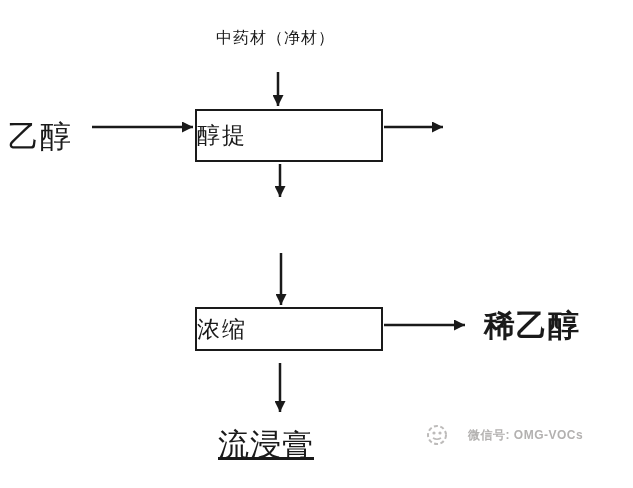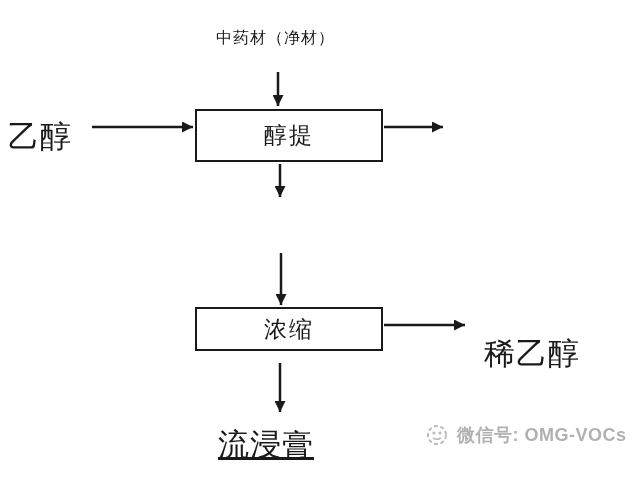--- a/index.html
+++ b/index.html
@@ -40,36 +40,36 @@
     letter-spacing: 1px;
   }
   .label.top { font-size: 16px; }
   .node-box {
     position: absolute;
     width: 188px; height: 53px;
     border: 2px solid var(--ink);
     background: var(--bg);
     display: flex;
     align-items: center;
-    justify-content: center;
+    justify-content: flex-start;
     font-size: 23px;
     letter-spacing: 2px;
   }
   .box1 { left: 195px; top: 109px; }
   .box2 { left: 194px; top: 199px; }
   .box3 { left: 195px; top: 307px; height: 44px; }
   .watermark {
     position: absolute;
     left: 424px; top: 423px;
     display: flex;
     align-items: center;
-    gap: 7px;
+    gap: 18px;
     color: var(--watermark);
     font-family: "Liberation Sans", sans-serif;
-    font-size: 18px;
+    font-size: 12px;
     font-weight: bold;
     letter-spacing: 0.5px;
     filter: blur(0.4px);
   }
   .wm-icon { width: 26px; height: 24px; flex: 0 0 auto; }
 </style>
 </head>
 <body>
 
 <div class="canvas">
@@ -87,21 +87,21 @@
     <line x1="281" y1="253" x2="281" y2="305" marker-end="url(#ah)"></line>
     <line x1="384" y1="325" x2="465" y2="325" marker-end="url(#ah)"></line>
     <line x1="280" y1="363" x2="280" y2="412" marker-end="url(#ah)"></line>
   </svg>
 
   <div class="label top" style="left:216px; top:29px;">中药材（净材）</div>
 
   <div class="label" style="left:8px; top:119px;">乙醇</div>
 
 
-  <div class="label" style="left:484px; top:336px;">稀乙醇</div>
+  <div class="label" style="left:484px; top:308px;font-weight:bold;">稀乙醇</div>
 
   <div class="label" style="left:218px; top:427px;text-decoration:underline;">流浸膏</div>
 
   <div class="node-box box1">
     <span>醇提</span>
   </div>
 
 
   <div class="node-box box3">
     <span>浓缩</span>

